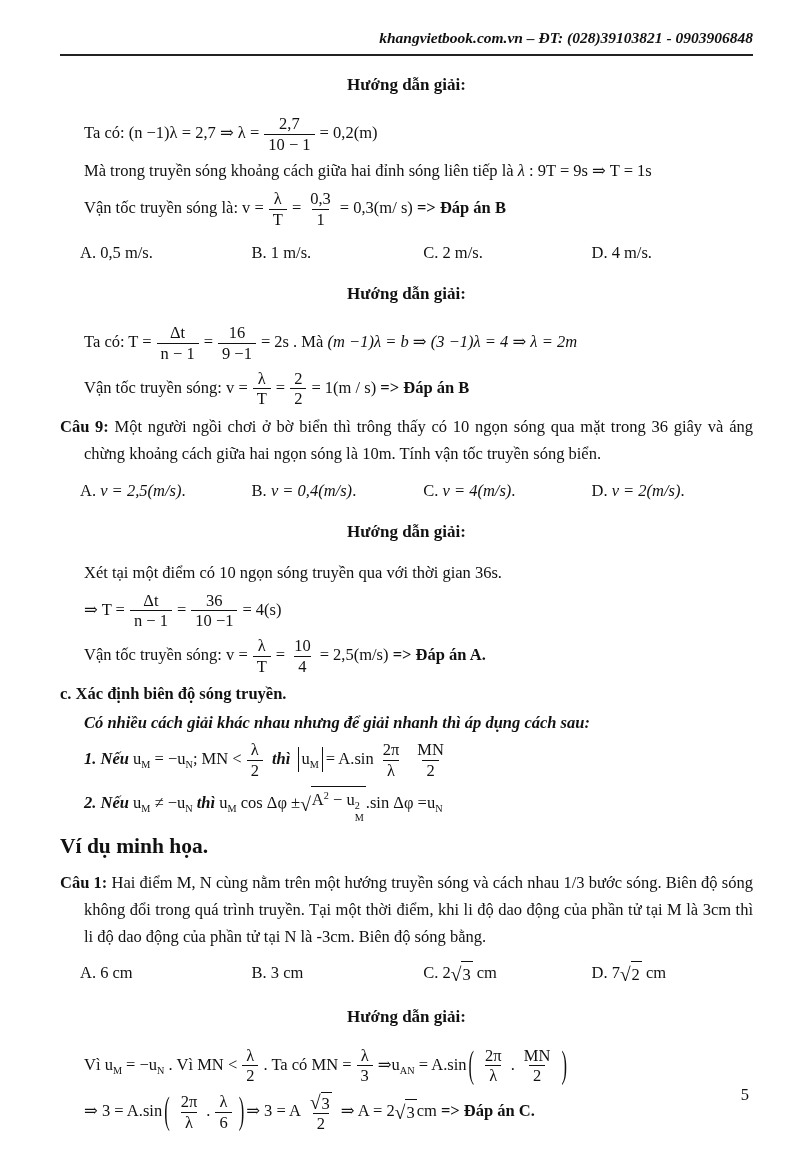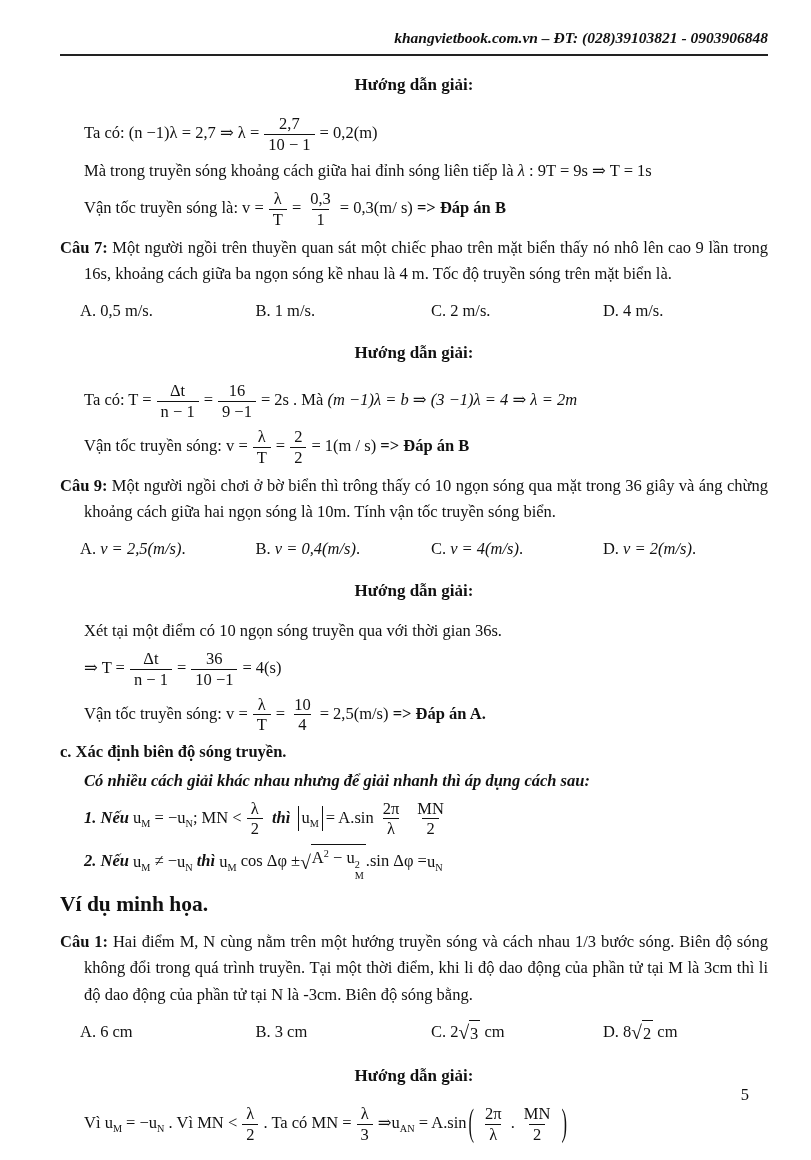--- a/index.html
+++ b/index.html
@@ -6,21 +6,21 @@
   .page{
     position:relative;
     width:811px;height:1144px;
     overflow:hidden;
     background:#fff;
     color:#111;
     font-family:"Liberation Serif","DejaVu Serif",serif;
     font-size:16.5px;
     line-height:1.5;
     box-sizing:border-box;
-    padding:26px 43px 0 60px;
+    padding:26px 58px 0 60px;
   }
   .header{
     font-weight:bold;font-style:italic;
     text-align:right;
     font-size:15.5px;
     padding-bottom:5px;
     border-bottom:2px solid #222;
     margin-bottom:16px;
   }
   .center-h{ text-align:center;font-weight:bold;font-size:17px;margin:16px 0; }
@@ -88,21 +88,20 @@
           <span class="den"><span>10 − 1</span></span>
         </span><span>= 0,2(m)</span></div>
       <div class="math-line"><span>Mà trong truyền sóng khoảng cách giữa hai đỉnh sóng liên tiếp là </span><span class="i">λ</span><span> : 9T = 9s ⇒ T = 1s</span></div>
       <div class="math-line"><span>Vận tốc truyền sóng là: v =</span><span class="frac">
           <span class="num"><span>λ</span></span>
           <span class="den"><span>T</span></span>
         </span><span>=</span><span class="frac">
           <span class="num"><span>0,3</span></span>
           <span class="den"><span>1</span></span>
         </span><span>= 0,3(m/ s) </span><span class="b">=&gt; Đáp án B</span></div>
-      <div class="para"><span class="q-label">Câu 7: </span><span>Một người ngồi trên thuyền quan sát một chiếc phao trên mặt biển thấy nó nhô lên cao 9 lần trong 16s, khoảng cách giữa ba ngọn sóng kề nhau là 4 m. Tốc độ truyền sóng trên mặt biển là.</span></div>
       <div class="options-row">
         <span class="option"><span>A. 0,5 m/s.</span></span>
         <span class="option"><span>B. 1 m/s.</span></span>
         <span class="option"><span>C. 2 m/s.</span></span>
         <span class="option"><span>D. 4 m/s.</span></span>
       </div>
       <div class="center-h">Hướng dẫn giải:</div>
       <div class="math-line"><span>Ta có: T =</span><span class="frac">
           <span class="num"><span>Δt</span></span>
           <span class="den"><span>n − 1</span></span>
@@ -161,21 +160,21 @@
         </span><span>.sin Δφ =</span><span class="ss"><span>u</span><sub>N</sub></span></div>
       <div class="center-h-lg">Ví dụ minh họa.</div>
       <div class="para"><span class="q-label">Câu 1: </span><span>Hai điểm M, N cùng nằm trên một hướng truyền sóng và cách nhau 1/3 bước sóng. Biên độ sóng không đổi trong quá trình truyền. Tại một thời điểm, khi li độ dao động của phần tử tại M là 3cm thì li độ dao động của phần tử tại N là -3cm. Biên độ sóng bằng.</span></div>
       <div class="options-row">
         <span class="option"><span>A. 6 cm</span></span>
         <span class="option"><span>B. 3 cm</span></span>
         <span class="option"><span>C. 2</span><span class="sqrt">
             <span class="rad-glyph">√</span>
             <span class="radicand"><span>3</span></span>
           </span><span> cm</span></span>
-        <span class="option"><span>D. 8</span><span class="sqrt">
+        <span class="option"><span>D. 7</span><span class="sqrt">
             <span class="rad-glyph">√</span>
             <span class="radicand"><span>2</span></span>
           </span><span> cm</span></span>
       </div>
       <div class="center-h">Hướng dẫn giải:</div>
       <div class="math-line"><span>Vì </span><span class="ss"><span>u</span><sub>M</sub></span><span> = −</span><span class="ss"><span>u</span><sub>N</sub></span><span> . Vì MN &lt;</span><span class="frac">
           <span class="num"><span>λ</span></span>
           <span class="den"><span>2</span></span>
         </span><span>. Ta có MN =</span><span class="frac">
           <span class="num"><span>λ</span></span>

